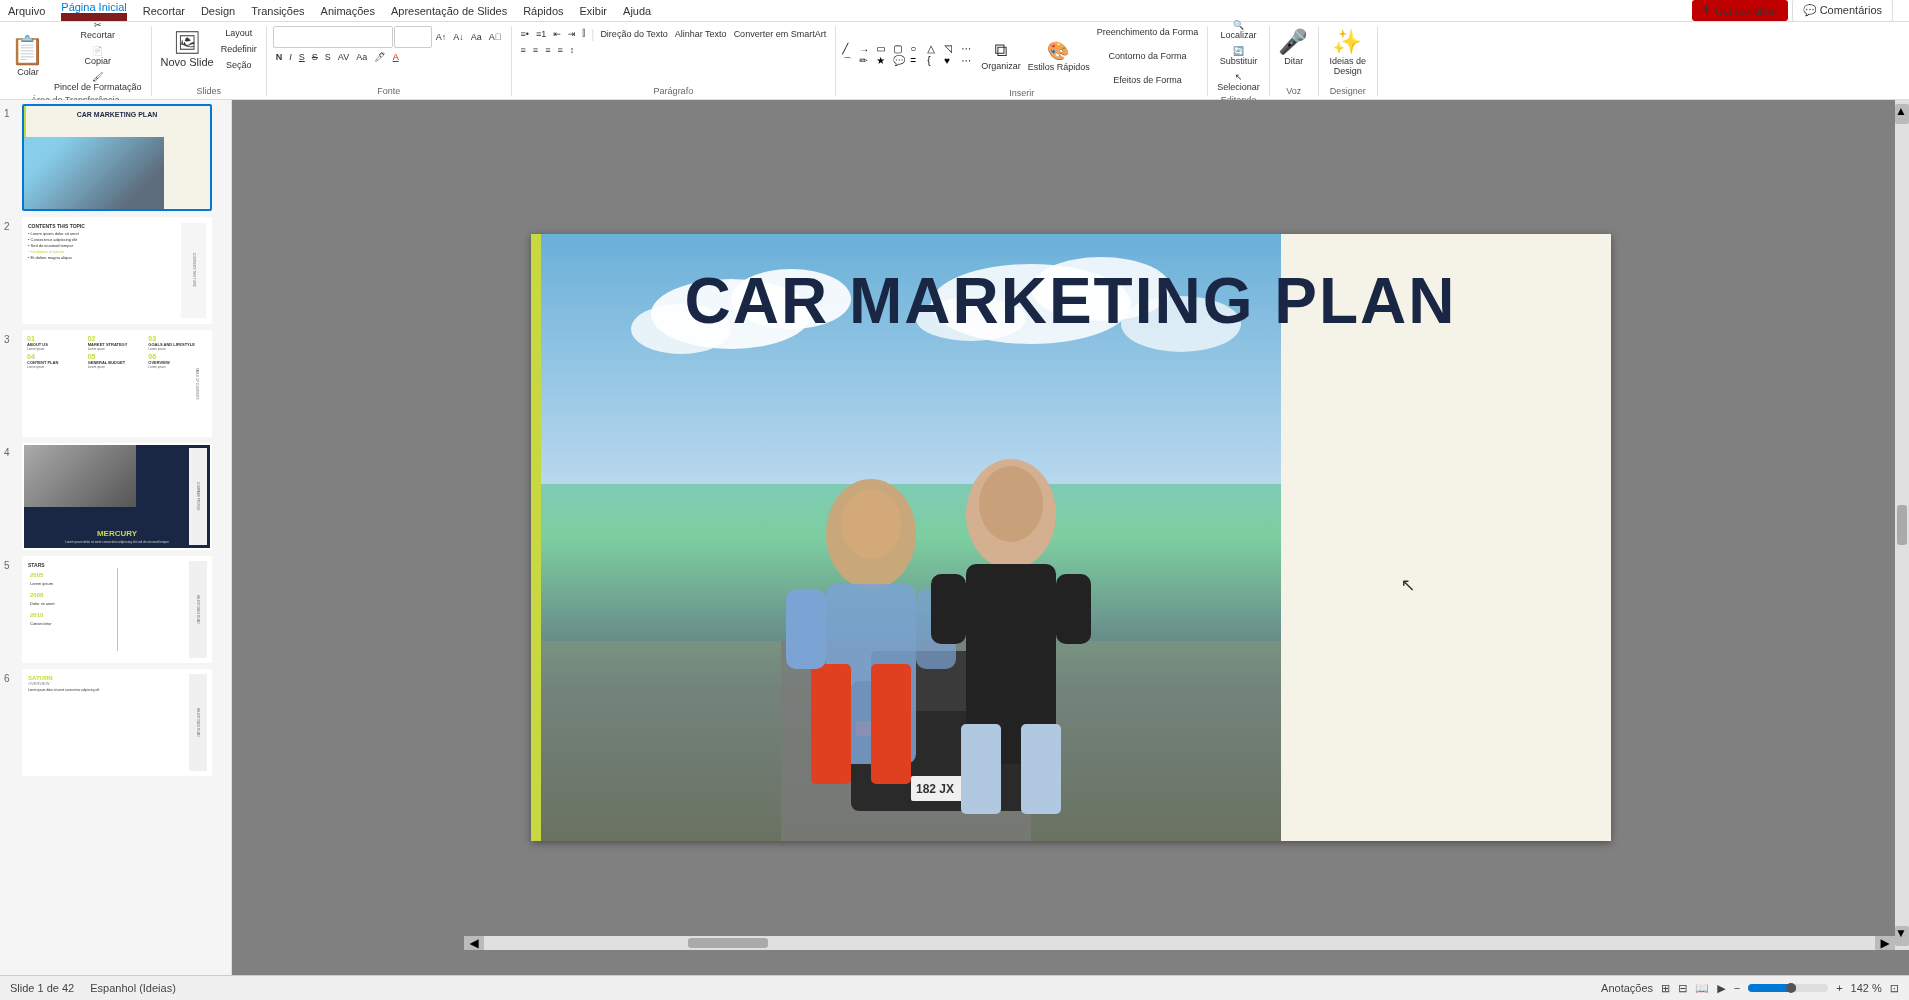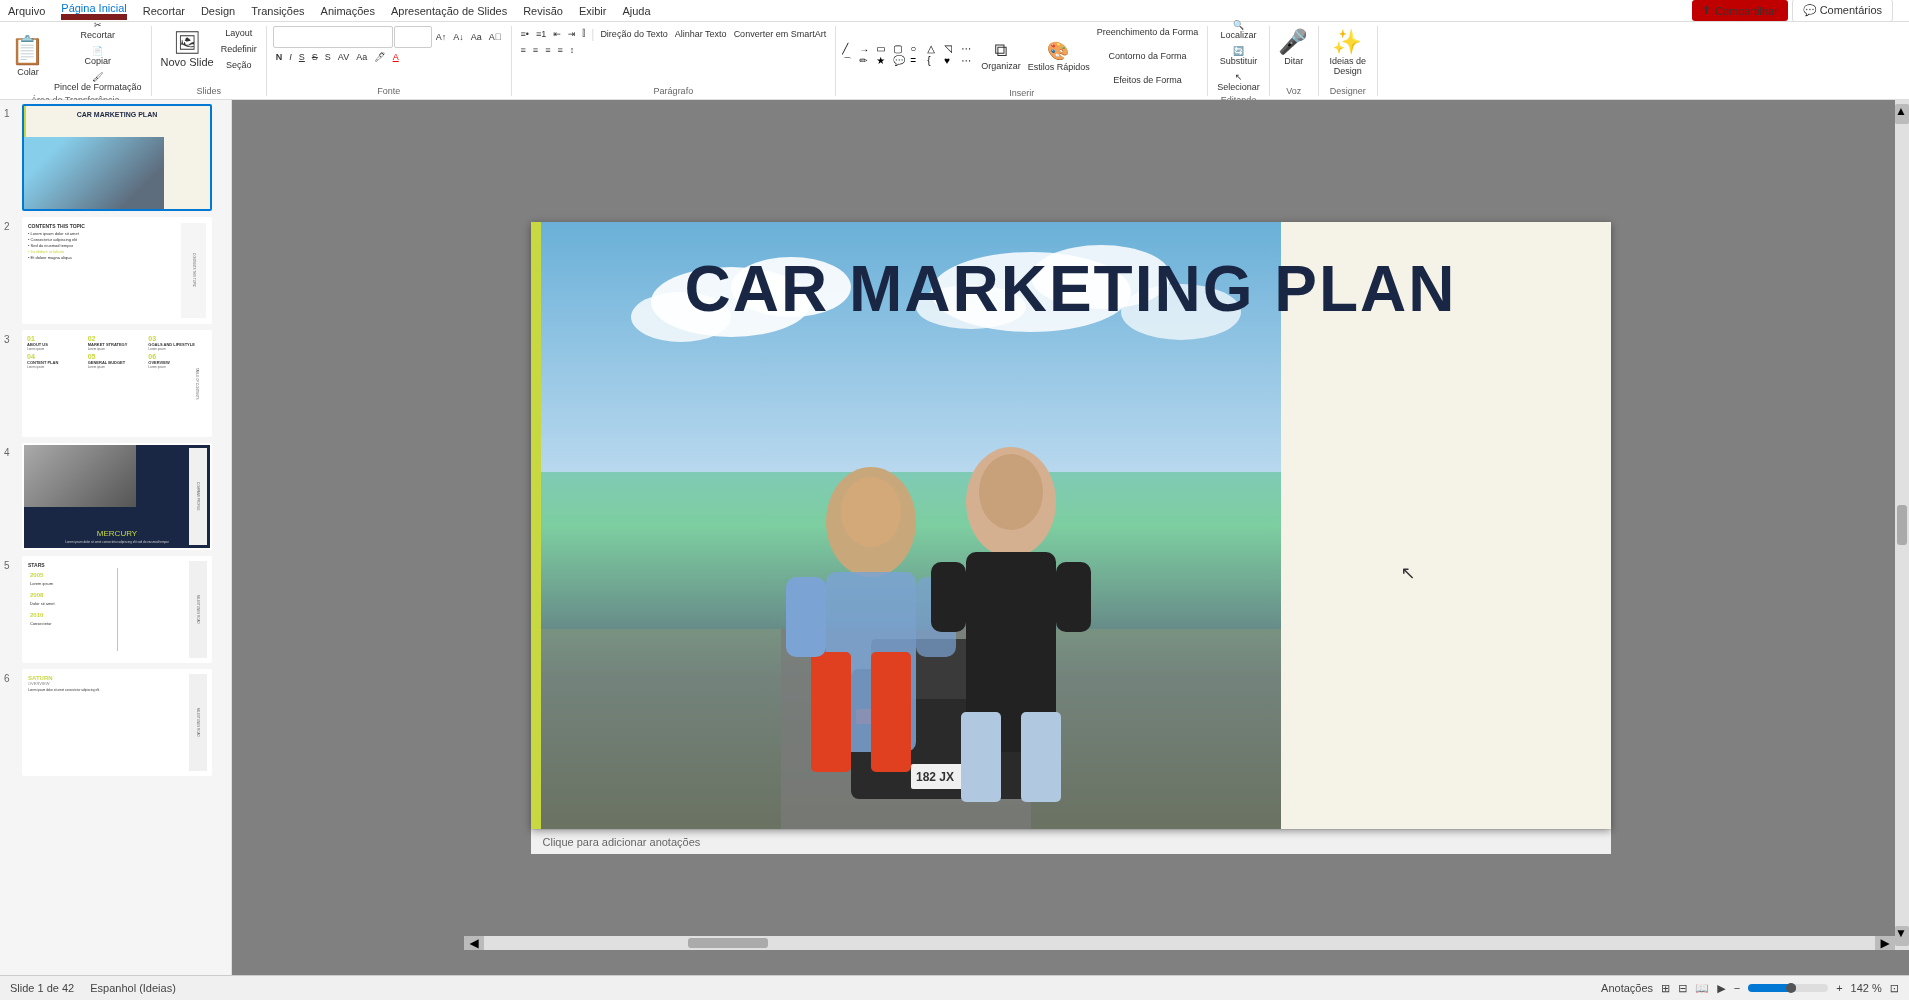--- a/index.html
+++ b/index.html
@@ -4,21 +4,21 @@
   <style>
     * { box-sizing: border-box; margin: 0; padding: 0; }
     body { font-family: 'Segoe UI', Arial, sans-serif; background: #f0f0f0; width: 1909px; height: 1000px; overflow: hidden; font-size: 12px; }
 
     
     .menu-bar {
       display: flex; align-items: center; background: #fff; border-bottom: 1px solid #ddd;
       height: 22px; padding: 0 8px; gap: 16px;
     }
     .menu-bar span { font-size: 11px; color: #333; cursor: pointer; }
-    .menu-bar .active-tab { color: #0078d4; border-bottom: 6px solid #7f1d1d; }
+    .menu-bar .active-tab { color: #0078d4; border-bottom: 8px solid #7f1d1d; }
 
     
     .ribbon {
       background: #fff; border-bottom: 1px solid #ddd;
       display: flex; align-items: stretch; height: 78px; padding: 4px 0;
     }
     .top-right-btns {
       display: flex; align-items: center; gap: 4px; margin-left: auto; padding-right: 8px;
     }
     .share-btn {
@@ -143,21 +143,21 @@
     .s3-bg { background: #fff; width: 100%; height: 100%; position: relative; overflow: hidden; padding: 3px; }
     .s3-grid { display: grid; grid-template-columns: 1fr 1fr 1fr; gap: 2px; }
     .s3-cell { display: flex; flex-direction: column; }
     .s3-num { font-size: 7px; color: #c8d840; font-weight: bold; }
     .s3-label { font-size: 4px; color: #333; font-weight: bold; }
     .s3-text { font-size: 3px; color: #666; }
     .s3-side { position: absolute; right: 3px; top: 3px; bottom: 3px; width: 20px; writing-mode: vertical-rl; font-size: 3px; color: #666; display: flex; align-items: center; justify-content: center; }
 
     
     .s4-bg { background: #1a2744; width: 100%; height: 100%; position: relative; overflow: hidden; display: flex; flex-direction: column; justify-content: flex-end; padding: 4px; }
-    .s4-title { color: #c8d840; font-size: 8px; font-weight: normal; text-align: center; margin-bottom: 2px; }
+    .s4-title { color: #c8d840; font-size: 8px; font-weight: bold; text-align: center; margin-bottom: 2px; }
     .s4-photo { position: absolute; top: 0; left: 0; width: 60%; height: 60%; background: linear-gradient(135deg, #aaa 0%, #555 100%); }
     .s4-desc { font-size: 3px; color: #ccc; text-align: center; }
     .s4-side { position: absolute; right: 3px; top: 3px; bottom: 3px; width: 18px; writing-mode: vertical-rl; font-size: 3px; color: #666; background: #f0f0f0; display: flex; align-items: center; justify-content: center; }
 
     
     .s5-bg { background: #fff; width: 100%; height: 100%; position: relative; overflow: hidden; padding: 4px; }
     .s5-timeline { position: absolute; left: 50%; top: 10px; bottom: 10px; width: 1px; background: #c8d840; }
     .s5-item { font-size: 4px; color: #333; margin: 3px 0; }
     .s5-year { font-size: 6px; color: #c8d840; font-weight: bold; }
     .s5-side { position: absolute; right: 3px; top: 3px; bottom: 3px; width: 18px; writing-mode: vertical-rl; font-size: 3px; color: #666; background: #f0f0f0; display: flex; align-items: center; justify-content: center; }
@@ -173,21 +173,21 @@
 <body>
 
 <div class="menu-bar">
   <span>Arquivo</span>
   <span class="active-tab">Página Inicial</span>
   <span>Recortar</span>
   <span>Design</span>
   <span>Transições</span>
   <span>Animações</span>
   <span>Apresentação de Slides</span>
-  <span>Revisão</span>
+  <span>Rápidos</span>
   <span>Exibir</span>
   <span>Ajuda</span>
   <div class="top-right-btns">
     <button class="share-btn">
       <span>⬆</span>
       <span>Compartilhar</span>
     </button>
     <button class="comments-btn">
       <span>💬</span>
       <span>Comentários</span>
@@ -617,23 +617,20 @@
             <rect x="400" y="340" width="35" height="70" rx="10" fill="#222"></rect>
             <rect x="525" y="340" width="35" height="70" rx="10" fill="#222"></rect>
           </svg>
         </div>
       </div>
 
 
       <div class="cursor" style="left: 870px; top: 340px;"></div>
     </div>
 
-    <div class="notes-bar" style="width:1080px;">
-      <span class="notes-text">Clique para adicionar anotações</span>
-    </div>
 
     <div style="position:absolute;bottom:25px;left:232px;right:14px;height:14px;background:#e0e0e0;display:flex;align-items:center;">
       <div style="width:20px;height:14px;background:#bbb;display:flex;align-items:center;justify-content:center;cursor:pointer;">◀</div>
       <div style="flex:1;display:flex;align-items:center;padding:0 4px;">
         <div style="width:80px;height:10px;background:#aaa;border-radius:3px;margin-left:200px;"></div>
       </div>
       <div style="width:20px;height:14px;background:#bbb;display:flex;align-items:center;justify-content:center;cursor:pointer;">▶</div>
     </div>
   </div>
 

